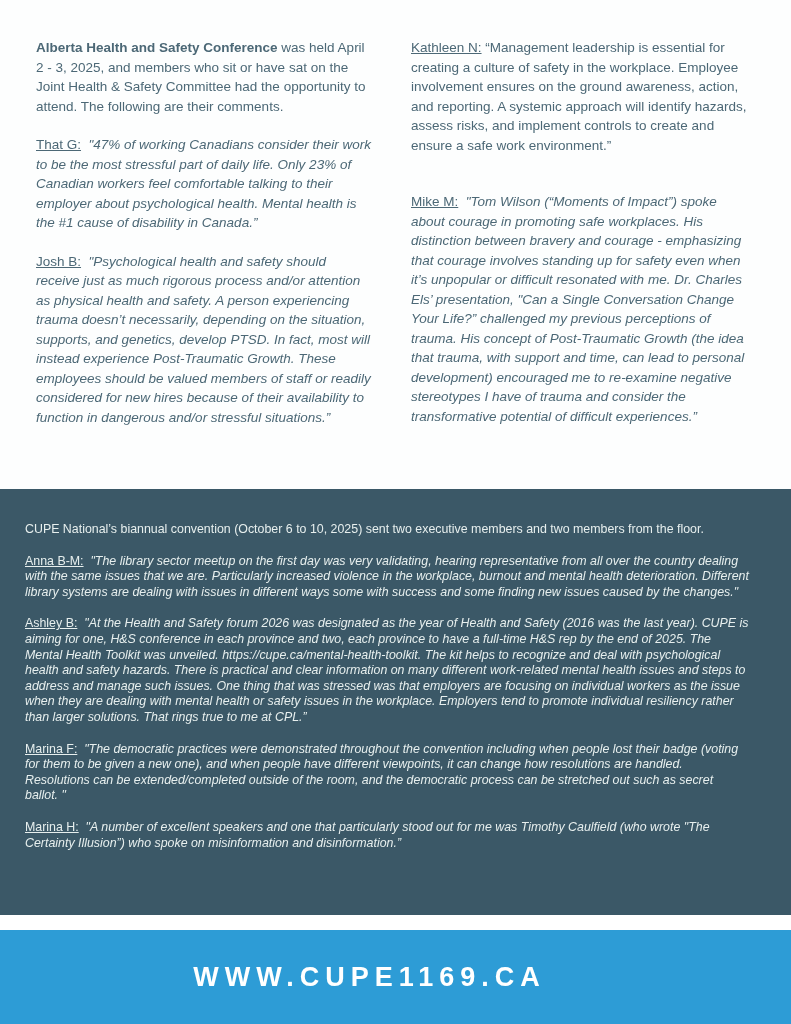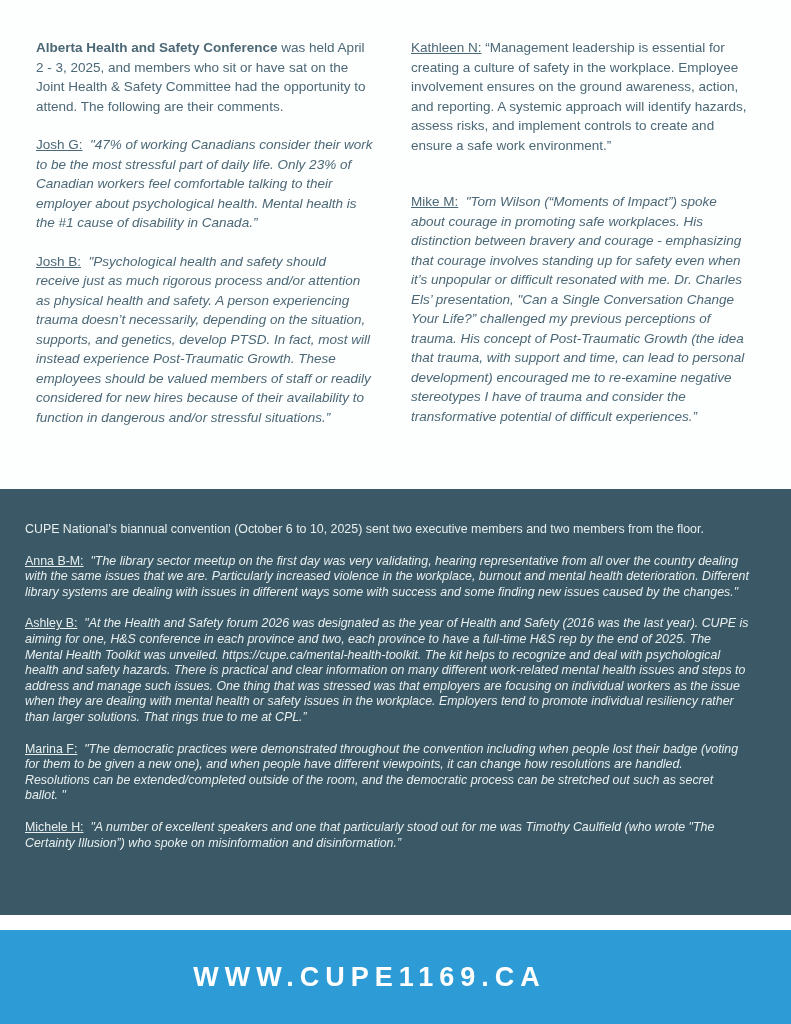--- a/index.html
+++ b/index.html
@@ -46,35 +46,35 @@
   }
 </style>
 </head>
 <body>
 
 <div class="page">
 
   <section class="top-section">
     <div class="col">
       <p class="para"><strong>Alberta Health and Safety Conference</strong><span> was held April 2 - 3, 2025, and members who sit or have sat on the Joint Health &amp; Safety Committee had the opportunity to attend. The following are their comments.</span></p>
-      <p class="para"><span class="speaker">Josh G:</span>&nbsp; <span class="quote it">"47% of working Canadians consider their work to be the most stressful part of daily life. Only 23% of Canadian workers feel comfortable talking to their employer about psychological health. Mental health is the #1 cause of disability in Canada.”</span></p>
+      <p class="para"><span class="speaker">That G:</span>&nbsp; <span class="quote it">"47% of working Canadians consider their work to be the most stressful part of daily life. Only 23% of Canadian workers feel comfortable talking to their employer about psychological health. Mental health is the #1 cause of disability in Canada.”</span></p>
       <p class="para"><span class="speaker">Josh B:</span>&nbsp; <span class="quote it">"Psychological health and safety should receive just as much rigorous process and/or attention as physical health and safety. A person experiencing trauma doesn’t necessarily, depending on the situation, supports, and genetics, develop PTSD. In fact, most will instead experience Post-Traumatic Growth. These employees should be valued members of staff or readily considered for new hires because of their availability to function in dangerous and/or stressful situations.”</span></p>
     </div>
     <div class="col">
       <p class="para"><span class="speaker">Kathleen N:</span> <span class="quote">“Management leadership is essential for creating a culture of safety in the workplace. Employee involvement ensures on the ground awareness, action, and reporting. A systemic approach will identify hazards, assess risks, and implement controls to create and ensure a safe work environment.”</span></p>
       <p class="para gap-lg"><span class="speaker">Mike M:</span>&nbsp; <span class="quote it">"Tom Wilson (“Moments of Impact”) spoke about courage in promoting safe workplaces. His distinction between bravery and courage - emphasizing that courage involves standing up for safety even when it’s unpopular or difficult resonated with me. Dr. Charles Els’ presentation, "Can a Single Conversation Change Your Life?” challenged my previous perceptions of trauma. His concept of Post-Traumatic Growth (the idea that trauma, with support and time, can lead to personal development) encouraged me to re-examine negative stereotypes I have of trauma and consider the transformative potential of difficult experiences.”</span></p>
     </div>
   </section>
 
   <section class="dark-section">
     <p class="dpara"><span>CUPE National’s biannual convention (October 6 to 10, 2025) sent two executive members and two members from the floor.</span></p>
     <p class="dpara"><span class="speaker">Anna B-M:</span>&nbsp; <span class="quote it">"The library sector meetup on the first day was very validating, hearing representative from all over the country dealing with the same issues that we are. Particularly increased violence in the workplace, burnout and mental health deterioration. Different library systems are dealing with issues in different ways some with success and some finding new issues caused by the changes."</span></p>
     <p class="dpara"><span class="speaker">Ashley B:</span>&nbsp; <span class="quote it">"At the Health and Safety forum 2026 was designated as the year of Health and Safety (2016 was the last year). CUPE is aiming for one, H&amp;S conference in each province and two, each province to have a full-time H&amp;S rep by the end of 2025. The Mental Health Toolkit was unveiled. https://cupe.ca/mental-health-toolkit. The kit helps to recognize and deal with psychological health and safety hazards. There is practical and clear information on many different work-related mental health issues and steps to address and manage such issues. One thing that was stressed was that employers are focusing on individual workers as the issue when they are dealing with mental health or safety issues in the workplace. Employers tend to promote individual resiliency rather than larger solutions. That rings true to me at CPL.”</span></p>
     <p class="dpara"><span class="speaker">Marina F:</span>&nbsp; <span class="quote it">"The democratic practices were demonstrated throughout the convention including when people lost their badge (voting for them to be given a new one), and when people have different viewpoints, it can change how resolutions are handled. Resolutions can be extended/completed outside of the room, and the democratic process can be stretched out such as secret ballot. "</span></p>
-    <p class="dpara"><span class="speaker">Michele H:</span>&nbsp; <span class="quote it">"A number of excellent speakers and one that particularly stood out for me was Timothy Caulfield (who wrote "The Certainty Illusion”) who spoke on misinformation and disinformation.”</span></p>
+    <p class="dpara"><span class="speaker">Marina H:</span>&nbsp; <span class="quote it">"A number of excellent speakers and one that particularly stood out for me was Timothy Caulfield (who wrote "The Certainty Illusion”) who spoke on misinformation and disinformation.”</span></p>
   </section>
 
   <div class="white-strip"></div>
 
   <footer class="footer">
     <div class="site-url">WWW.CUPE1169.CA</div>
   </footer>
 
 </div>
 

